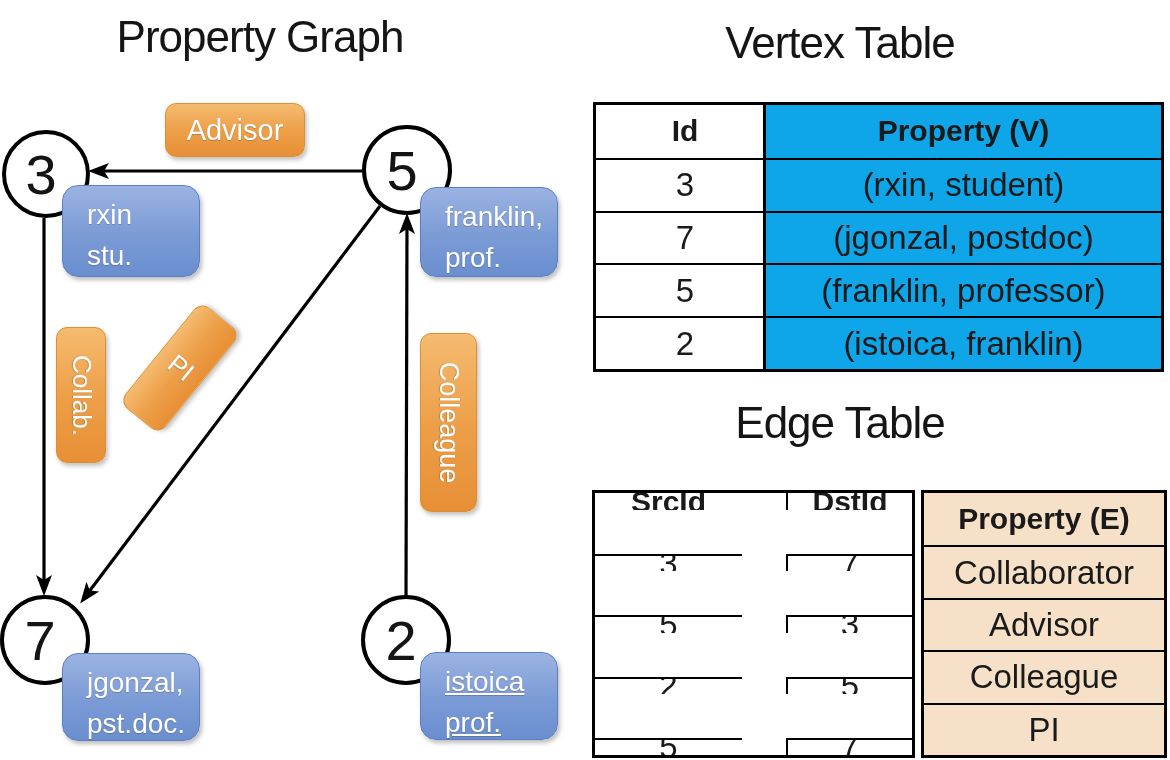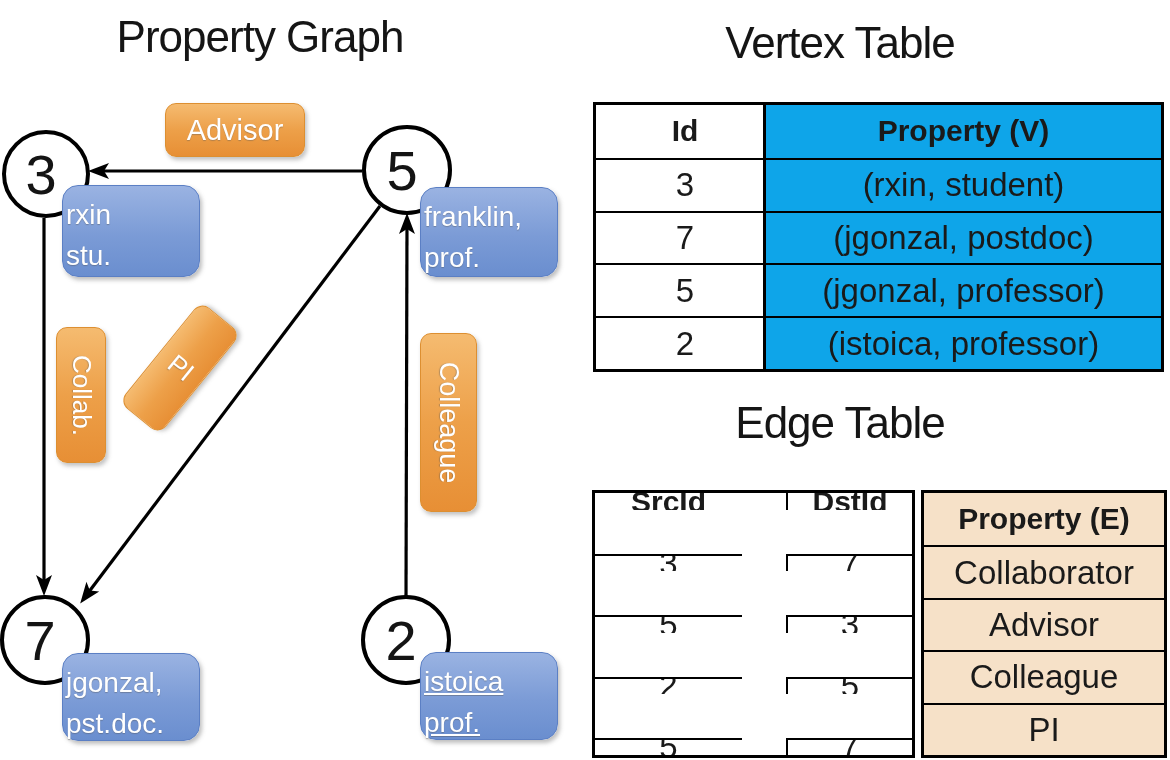--- a/index.html
+++ b/index.html
@@ -23,21 +23,21 @@
   }
   .node span { transform:translateX(-5px); }
 
   #edges { position:absolute; left:0; top:0; z-index:2; pointer-events:none; }
 
   
   .vbox {
     position:absolute; z-index:3; border-radius:16px;
     background:linear-gradient(180deg,#9ab3e2 0%,#7b9bd6 55%,#6a8ecf 100%);
     border:1px solid #5b7fc4; box-shadow:2px 3px 4px rgba(110,110,110,.45);
-    color:#fff; font-size:28px; line-height:41px; padding:8px 8px 8px 3px;
+    color:#fff; font-size:28px; line-height:41px; padding:8px 8px 8px 24px;
     text-shadow:0 1px 1px rgba(80,80,80,.4);
   }
 
   
   .ebox {
     position:absolute; z-index:3; border-radius:11px;
     background:linear-gradient(180deg,#f5bb70 0%,#eda049 50%,#e78f35 100%);
     border:1px solid #dd8f31; box-shadow:2px 3px 4px rgba(120,120,120,.45);
     color:#fff; display:flex; align-items:center; justify-content:center;
     text-shadow:0 1px 1px rgba(90,90,90,.4);
@@ -132,22 +132,22 @@
     <div>3</div>
     <div>7</div>
     <div>5</div>
     <div>2</div>
   </div>
 
   <div class="tbl one-col v-shade" style="left:763px; top:102px; width:401px; height:270px;">
     <div class="hdr">Property (V)</div>
     <div>(rxin, student)</div>
     <div>(jgonzal, postdoc)</div>
-    <div>(jgonzal, professor)</div>
-    <div>(istoica, professor)</div>
+    <div>(franklin, professor)</div>
+    <div>(istoica, franklin)</div>
   </div>
 
   <div class="tbl two-col" style="left:592px; top:490px; width:323px; height:268px;gap:44px;">
     <div class="hdr">SrcId</div>
     <div class="hdr">DstId</div>
     <div>3</div>
     <div>7</div>
     <div>5</div>
     <div>3</div>
     <div>2</div>

